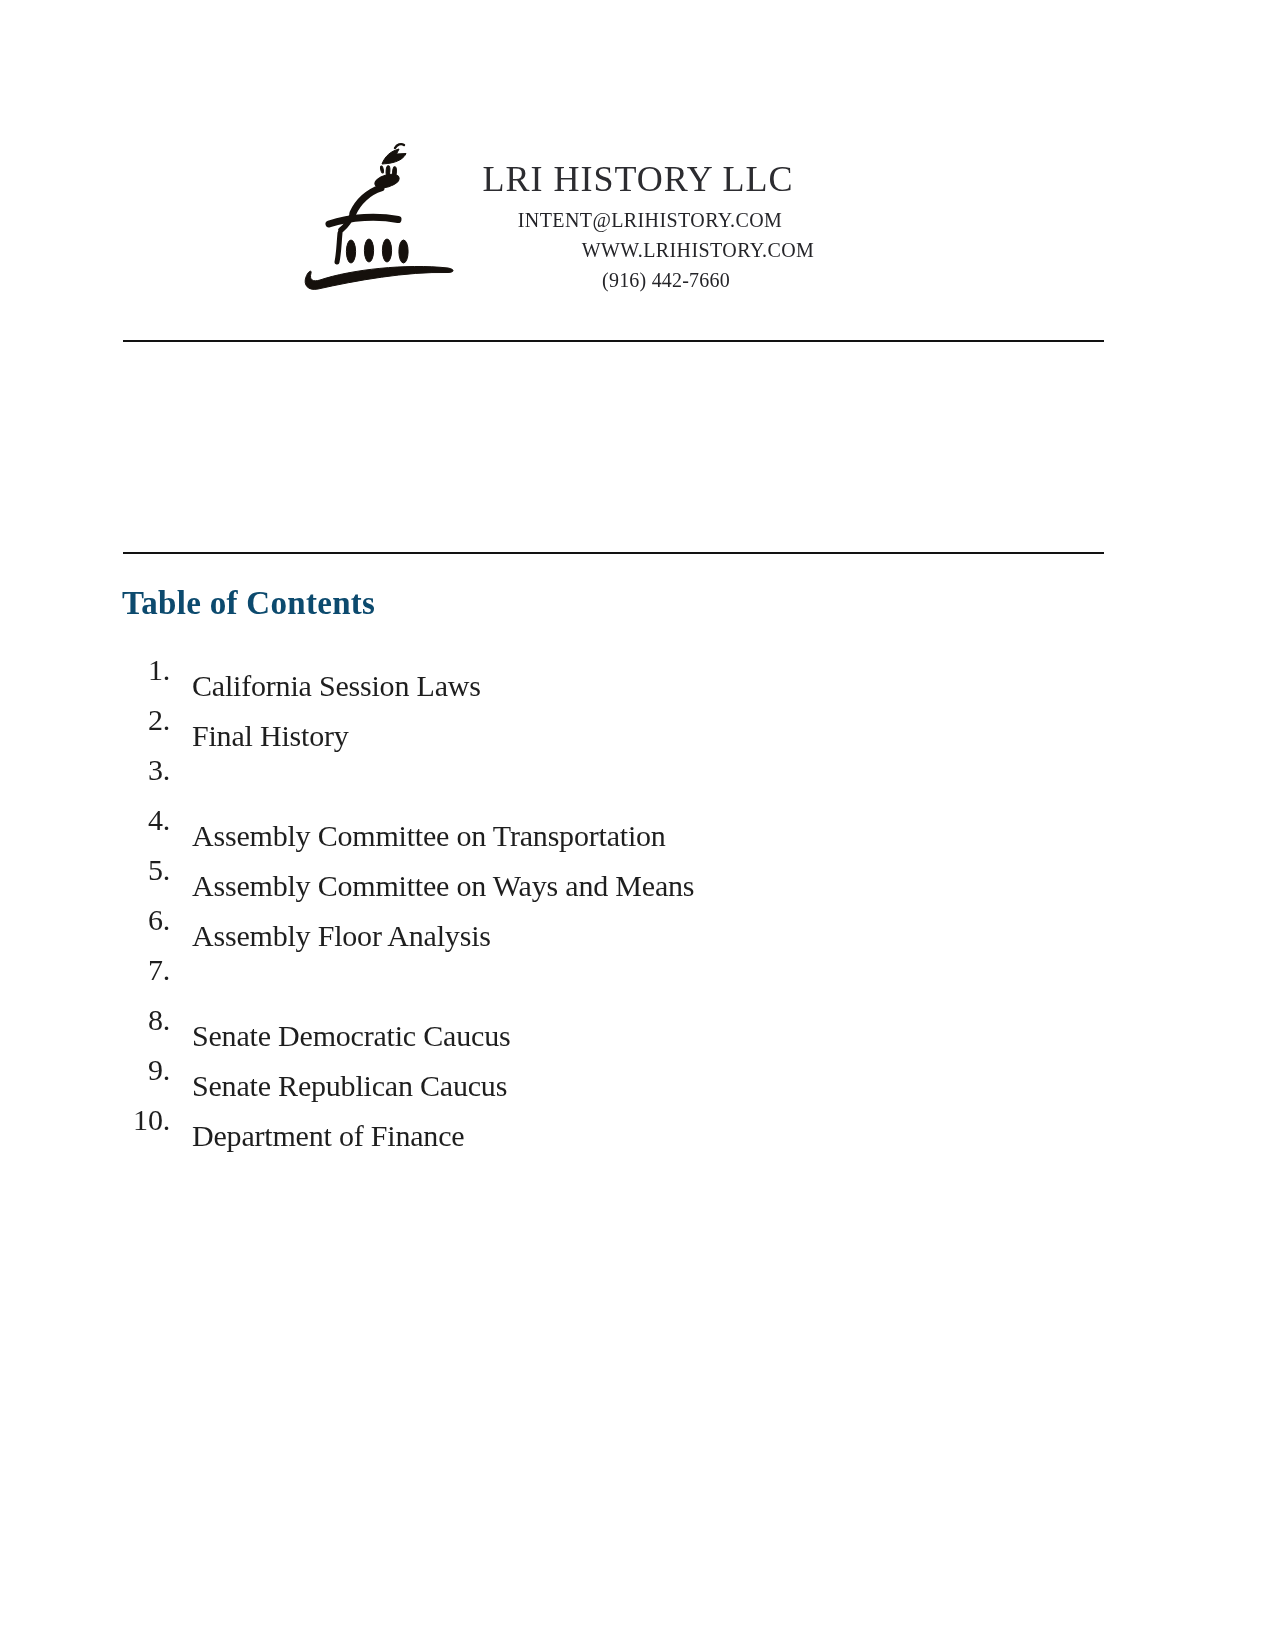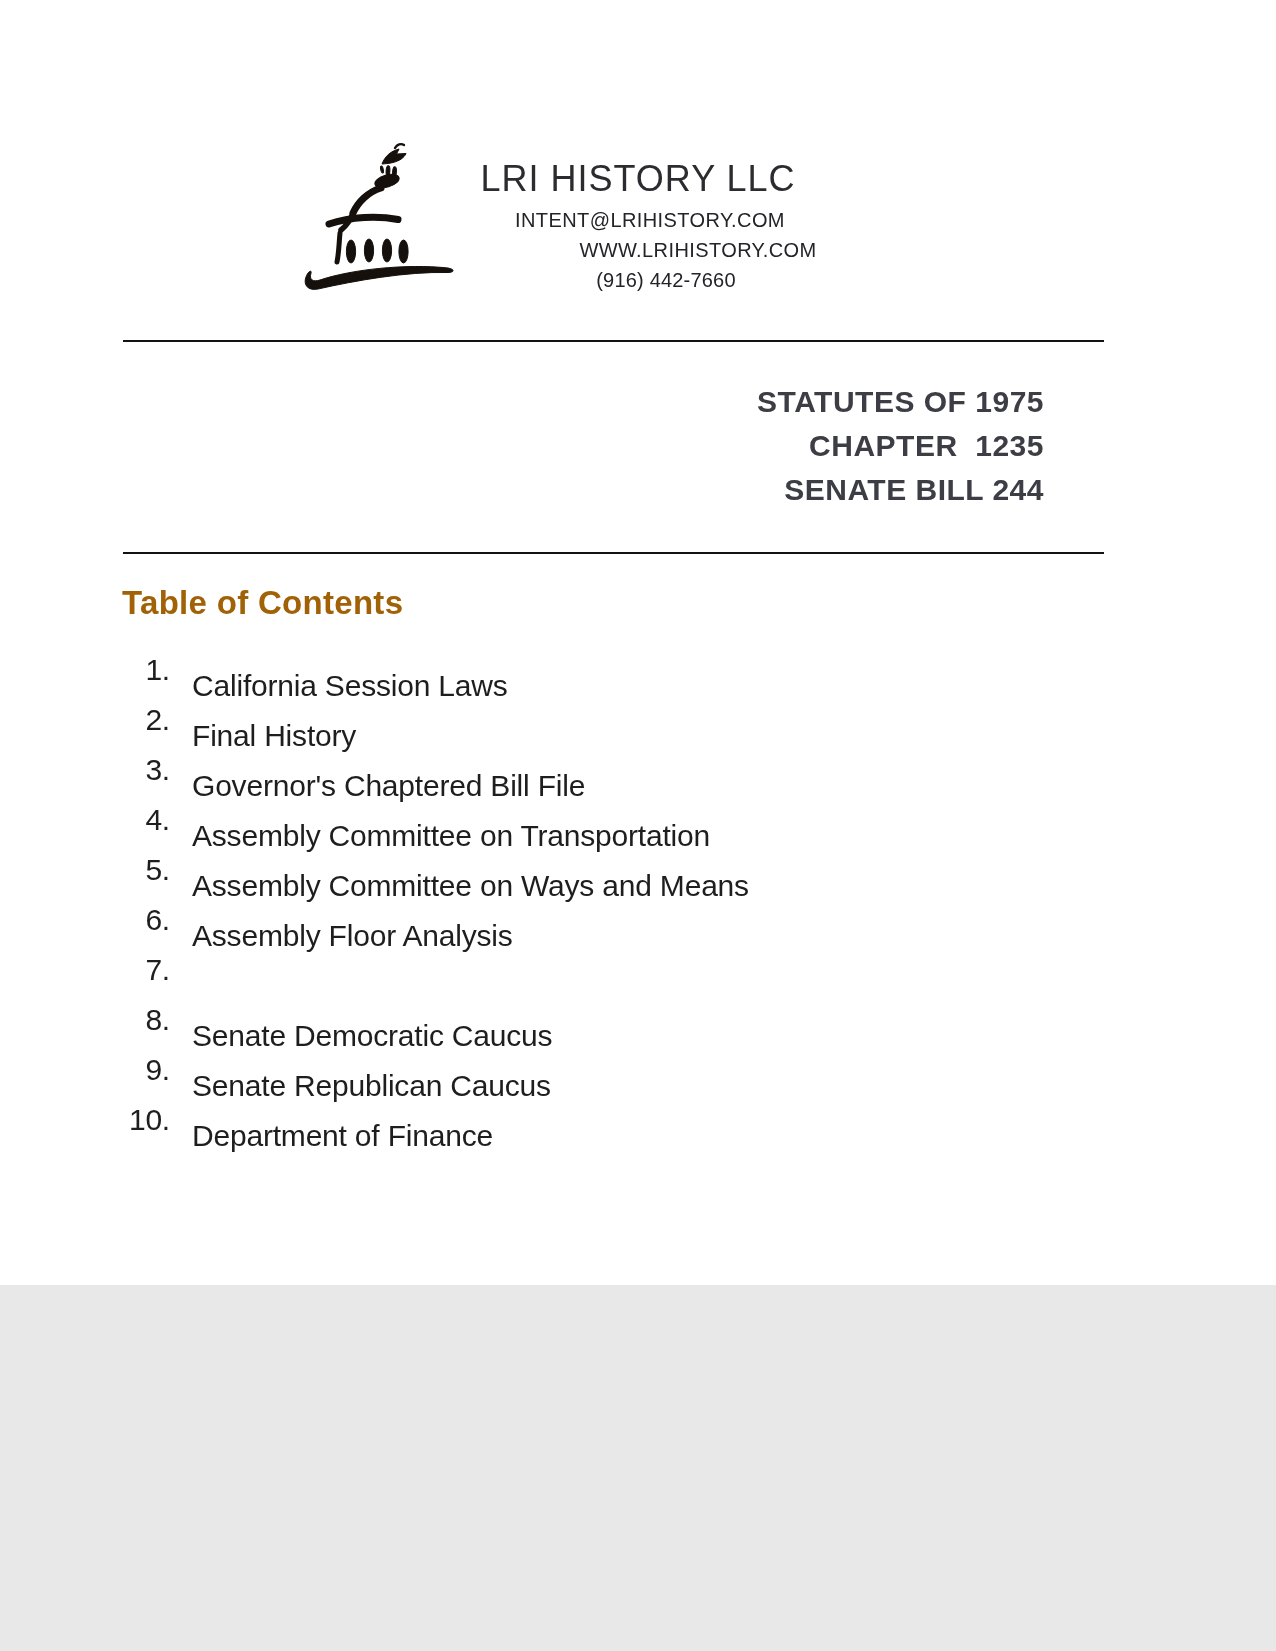--- a/index.html
+++ b/index.html
@@ -1,21 +1,21 @@
 <!DOCTYPE html>
 <html><head>
 <meta charset="utf-8">
 <style>
   html,body { margin:0; padding:0; background:#e8e8e8; }
   .page {
     position:relative;
-    width:1276px; height:1285px;
+    width:1276px; height:1651px;
     margin:0 auto;
     background:#ffffff;
-    font-family:Liberation Sans, sans-serif;
+    font-family:Liberation Serif, serif;
     color:#1d1d1d;
     overflow:hidden;
   }
   
   .logo {
     position:absolute; left:296px; top:120px;
     width:165px; height:172px;
   }
   .logo svg { width:100%; height:100%; }
   .brand-title {
@@ -54,21 +54,21 @@
     color:#3d3d46;
     white-space:pre; 
   }
   
   .toc-title {
     position:absolute; left:122px; top:584px;
     margin:0;
     font-size:33px; line-height:38px;
     font-weight:bold;
     letter-spacing:0.3px;
-    color:#a16207;
+    color:#0c4a6e;
   }
   .toc-list {
     position:absolute; left:118px; top:645px;
     margin:0; padding:0;
     list-style:none;
   }
   .toc-row {
     display:flex;
     height:50px; line-height:50px;
     font-size:30px;
@@ -114,43 +114,37 @@
       </svg>
     </div>
     <div class="brand-title">LRI HISTORY LLC</div>
     <div class="brand-line brand-email">INTENT@LRIHISTORY.COM</div>
     <div class="brand-line brand-site">WWW.LRIHISTORY.COM</div>
     <div class="brand-line brand-phone">(916) 442-7660</div>
   </header>
 
   <div class="rule rule-top"></div>
 
-  <section class="doc-heading">
-    <div class="doc-line">STATUTES OF 1975</div>
-    <div class="doc-line">CHAPTER  1235</div>
-    <div class="doc-line">SENATE BILL 244</div>
-  </section>
 
   <div class="rule rule-bottom"></div>
 
   <h1 class="toc-title">Table of Contents</h1>
   <ol class="toc-list" id="toc-list">
     <li class="toc-row">
       <span class="toc-num">1.</span>
       <span class="toc-label">California Session Laws</span>
     </li>
 
     <li class="toc-row">
       <span class="toc-num">2.</span>
       <span class="toc-label">Final History</span>
     </li>
 
     <li class="toc-row">
       <span class="toc-num">3.</span>
-      <span class="toc-label">Governor's Chaptered Bill File</span>
     </li>
 
     <li class="toc-row">
       <span class="toc-num">4.</span>
       <span class="toc-label">Assembly Committee on Transportation</span>
     </li>
 
     <li class="toc-row">
       <span class="toc-num">5.</span>
       <span class="toc-label">Assembly Committee on Ways and Means</span>

